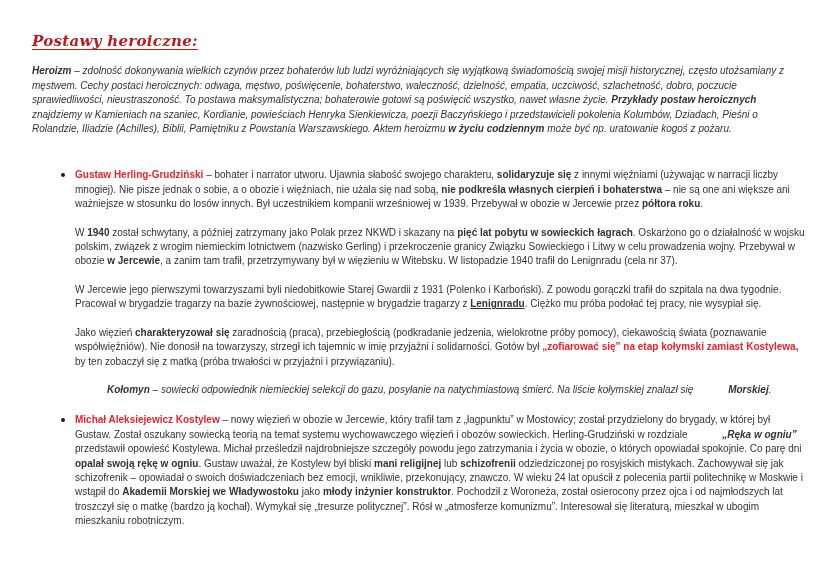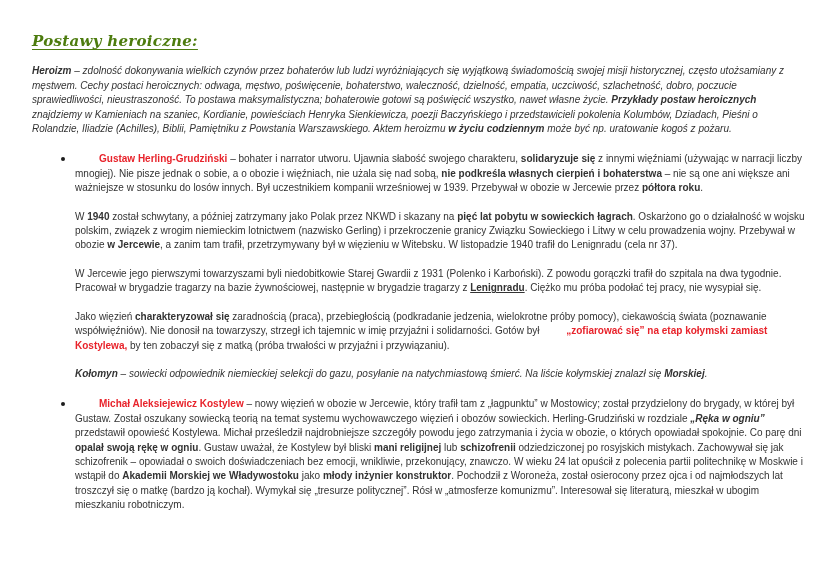--- a/index.html
+++ b/index.html
@@ -19,44 +19,44 @@
     font-family:"DejaVu Serif",serif;
     font-style:italic;
     font-weight:700;
     font-size:15px;
     letter-spacing:.3px;
     color:#26262e;
     text-decoration:underline;
     text-underline-offset:3px;
     margin:0 0 16px 0;
   }
-  .intro{font-style:italic;margin:0 0 16px 0;}
+  .intro{font-style:italic;margin:0 0 32px 0;}
   .para{margin:0 0 14px 0;}
   .para:last-child{margin-bottom:0;}
   .bullet-item{position:relative;padding-left:43px;}
   .bullet-item + .bullet-item{margin-top:16px;}
   .bullet-marker{
     position:absolute;left:29px;top:5px;
     width:4px;height:4px;border-radius:50%;
     background:#1c1c1c;
   }
   
   .s-b{font-weight:700;}
   .s-i{font-style:italic;margin-top:17px;}
-  .s-bi{font-weight:700;font-style:italic;}
-  .s-rb{font-weight:700;color:var(--accent-red,#e8232b);margin-left:24px;}
+  .s-bi{font-weight:700;font-style:italic;margin-left:32px;}
+  .s-rb{font-weight:700;color:var(--accent-red,#e8232b);}
   .s-bu{font-weight:700;text-decoration:underline;}
 </style>
 </head>
 <body>
 
 <div class="page">
   <div class="content">
 
-    <h1 class="doc-title" style="color: #4d7c0f;">Postawy heroiczne:</h1>
+    <h1 class="doc-title" style="color: #b91c1c;">Postawy heroiczne:</h1>
 
     <p class="intro"><span class="s-b">Heroizm</span><span> – zdolność dokonywania wielkich czynów przez bohaterów lub ludzi wyróżniających się wyjątkową świadomością swojej misji historycznej, często utożsamiany z męstwem. Cechy postaci heroicznych: odwaga, męstwo, poświęcenie, bohaterstwo, waleczność, dzielność, empatia, uczciwość, szlachetność, dobro, poczucie sprawiedliwości, nieustraszoność. To postawa maksymalistyczna; bohaterowie gotowi są poświęcić wszystko, nawet własne życie. </span><span class="s-b">Przykłady postaw heroicznych</span><span> znajdziemy w Kamieniach na szaniec, Kordianie, powieściach Henryka Sienkiewicza, poezji Baczyńskiego i przedstawicieli pokolenia Kolumbów, Dziadach, Pieśni o Rolandzie, Iliadzie (Achilles), Biblii, Pamiętniku z Powstania Warszawskiego. Aktem heroizmu </span><span class="s-b">w życiu codziennym</span><span> może być np. uratowanie kogoś z pożaru.</span></p>
 
     <div class="bullet-list">
 
       <div class="bullet-item">
         <span class="bullet-marker"></span>
         <p class="para"><span class="s-rb">Gustaw Herling-Grudziński</span><span> – bohater i narrator utworu. Ujawnia słabość swojego charakteru, </span><span class="s-b">solidaryzuje się</span><span> z innymi więźniami (używając w narracji liczby mnogiej). Nie pisze jednak o sobie, a o obozie i więźniach, nie użala się nad sobą, </span><span class="s-b">nie podkreśla własnych cierpień i bohaterstwa</span><span> – nie są one ani większe ani ważniejsze w stosunku do losów innych. Był uczestnikiem kompanii wrześniowej w 1939. Przebywał w obozie w Jercewie przez </span><span class="s-b">półtora roku</span><span>.</span></p>
         <p class="para"><span>W </span><span class="s-b">1940</span><span> został schwytany, a później zatrzymany jako Polak przez NKWD i skazany na </span><span class="s-b">pięć lat pobytu w sowieckich łagrach</span><span>. Oskarżono go o działalność w wojsku polskim, związek z wrogim niemieckim lotnictwem (nazwisko Gerling) i przekroczenie granicy Związku Sowieckiego i Litwy w celu prowadzenia wojny. Przebywał w obozie </span><span class="s-b">w Jercewie</span><span>, a zanim tam trafił, przetrzymywany był w więzieniu w Witebsku. W listopadzie 1940 trafił do Lenignradu (cela nr 37).</span></p>
         <p class="para"><span>W Jercewie jego pierwszymi towarzyszami byli niedobitkowie Starej Gwardii z 1931 (Polenko i Karboński). Z powodu gorączki trafił do szpitala na dwa tygodnie. Pracował w brygadzie tragarzy na bazie żywnościowej, następnie w brygadzie tragarzy z </span><span class="s-bu">Lenignradu</span><span>. Ciężko mu próba podołać tej pracy, nie wysypiał się.</span></p>

